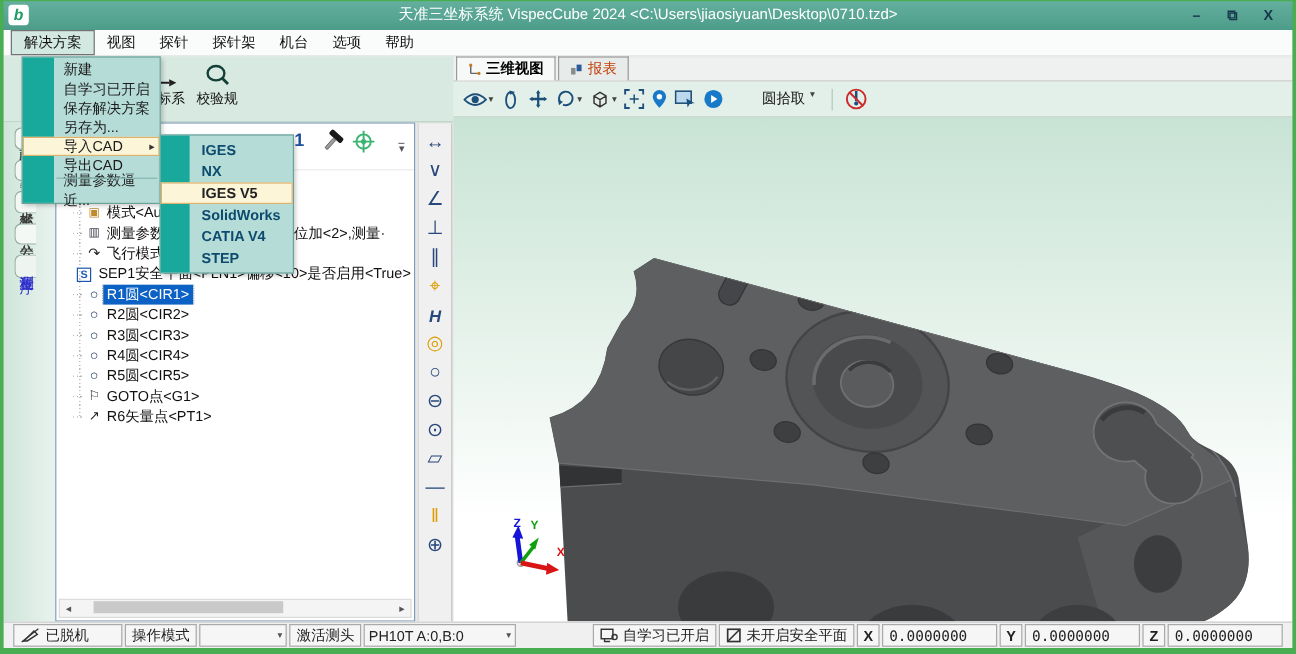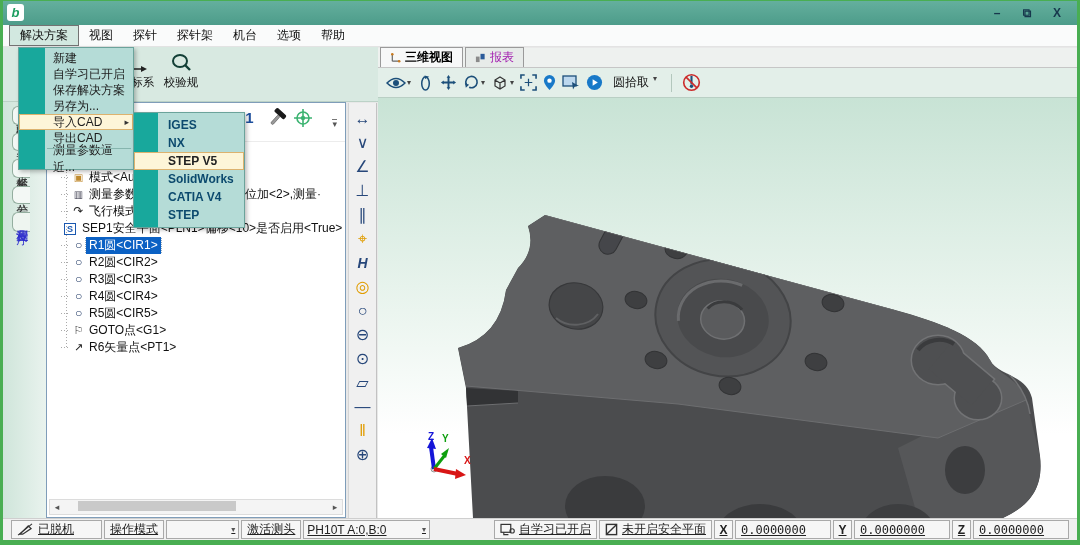--- a/index.html
+++ b/index.html
@@ -64,39 +64,39 @@
   
   #tolstrip{left:348px;top:103px;width:29px;height:415px;background:#f0f0f0;border-left:1px solid #d5d5d5;border-right:1px solid #c2c2c2;box-sizing:border-box;
             display:flex;flex-direction:column;align-items:center;padding-top:4px;}
   .tol-btn{height:24px;display:flex;align-items:center;justify-content:center;width:24px;}
   .tglyph{font-size:16px;line-height:1;}
   .tglyph.nav{color:#27477a;}
   .tglyph.org{color:#e09c00;}
   .tglyph.it{font-style:italic;font-weight:bold;font-size:14px;}
   
   #viewtabs{left:378px;top:48px;width:699px;height:20px;background:#eef1ef;border-bottom:1px solid #c6c6c6;display:flex;align-items:flex-end;padding-left:2px;box-sizing:border-box;}
-  .vtab2{display:flex;align-items:center;gap:4px;padding:2px 9px;border:1px solid #9a9a9a;border-bottom:none;background:#e7ebe9;color:#a21caf;margin-right:2px;height:15px;}
+  .vtab2{display:flex;align-items:center;gap:4px;padding:2px 9px;border:1px solid #9a9a9a;border-bottom:none;background:#e7ebe9;color:#c2410c;margin-right:2px;height:15px;}
   .vtab2.active{background:#f7f8f8;font-weight:bold;color:#000;}
   #viewtoolbar{left:378px;top:68px;width:699px;height:30px;background:#e3efe9;border-bottom:1px solid #b9cfc4;
                display:flex;align-items:center;gap:6px;padding-left:8px;box-sizing:border-box;}
   .vt-btn{display:flex;align-items:center;gap:1px;}
   .caret{font-size:8px;color:#444;}
   .vt-sep{width:1px;height:18px;background:#b3c7bd;margin:0 4px;}
-  #pickbtn{display:flex;gap:4px;padding:2px 4px;color:#111;}
+  #pickbtn{display:flex;gap:4px;padding:2px 4px;color:#111;margin-left:22px;}
   
   #viewport{left:378px;top:98px;width:699px;height:420px;
             background:linear-gradient(180deg,#c8e3d5 0%,#e7f3ec 45%,#ffffff 80%);}
   #triad{position:absolute;left:42px;top:335px;width:56px;height:52px;}
   .axlabel{position:absolute;font-size:10px;font-weight:bold;}
   #axz{left:8px;top:-2px;color:#1515d8;}
   #axy{left:22px;top:0px;color:#0f9f0f;}
   #axx{left:44px;top:22px;color:#d81515;}
   
   #statusbar{left:3px;top:518px;width:1074px;height:22px;background:#f0f0f0;border-top:1px solid #cfcfcf;
-             display:flex;align-items:center;padding:10px 8px;box-sizing:border-box;gap:2px;text-decoration:underline;}
+             display:flex;align-items:center;padding:10px 8px;box-sizing:border-box;gap:2px;}
   .sb-box{display:flex;align-items:center;gap:4px;height:17px;border:1px solid #a9a9a9;background:#f6f6f6;padding:0 5px;white-space:nowrap;}
   .sb-combo{display:flex;align-items:center;justify-content:space-between;height:17px;border:1px solid #a9a9a9;background:#f6f6f6;padding:0 3px;}
   .sb-caret{font-size:8px;color:#555;margin-left:6px;}
   .axisbadge{width:13px;justify-content:center;font-weight:bold;padding:0 2px;}
   .coordval{width:84px;font-family:"DejaVu Sans Mono","Liberation Mono",monospace;font-size:12px;justify-content:flex-start;}
   
   #solutionmenu{left:18px;top:47px;width:114px;background:#b5dcd7;border:1px solid #6ba39b;z-index:300;
                 box-shadow:2px 2px 4px rgba(0,0,0,.25);padding:2px 0;}
   #solutionmenu::before{content:"";position:absolute;left:0;top:0;bottom:0;width:26px;background:#18a89c;}
   .pm-item{position:relative;height:16px;display:flex;align-items:center;padding-left:34px;padding-right:4px;color:#1c1c1c;}
@@ -109,20 +109,21 @@
   #cadsubmenu::before{content:"";position:absolute;left:0;top:0;bottom:0;width:24px;background:#18a89c;}
   #cadsubmenu .pm-item{height:18px;padding-left:34px;color:#0c4a6e;font-weight:bold;font-size:12px;}
   #cadsubmenu .pm-item.hl{color:#222;}
   svg{display:block;}
 </style>
 </head>
 <body>
 
 <div id="titlebar" class="abs">
   <div id="appicon">b</div>
+  <div id="title">天准三坐标系统 VispecCube 2024  &lt;C:\Users\jiaosiyuan\Desktop\0710.tzd&gt;</div>
   <div class="winbtns">
 
   <div class="winbtn">–</div>
       <div class="winbtn">⧉</div>
       <div class="winbtn">X</div>
     </div>
 </div>
 
 <div id="menubar" class="abs">
 
@@ -591,21 +592,21 @@
 
 <div id="cadsubmenu" class="abs">
 
 <div class="pm-item">
       <span class="mi-label">IGES</span>
     </div>
     <div class="pm-item">
       <span class="mi-label">NX</span>
     </div>
     <div class="pm-item hl">
-      <span class="mi-label">STEP V5</span>
+      <span class="mi-label">IGES V5</span>
     </div>
     <div class="pm-item">
       <span class="mi-label">SolidWorks</span>
     </div>
     <div class="pm-item">
       <span class="mi-label">CATIA V4</span>
     </div>
     <div class="pm-item">
       <span class="mi-label">STEP</span>
     </div>

